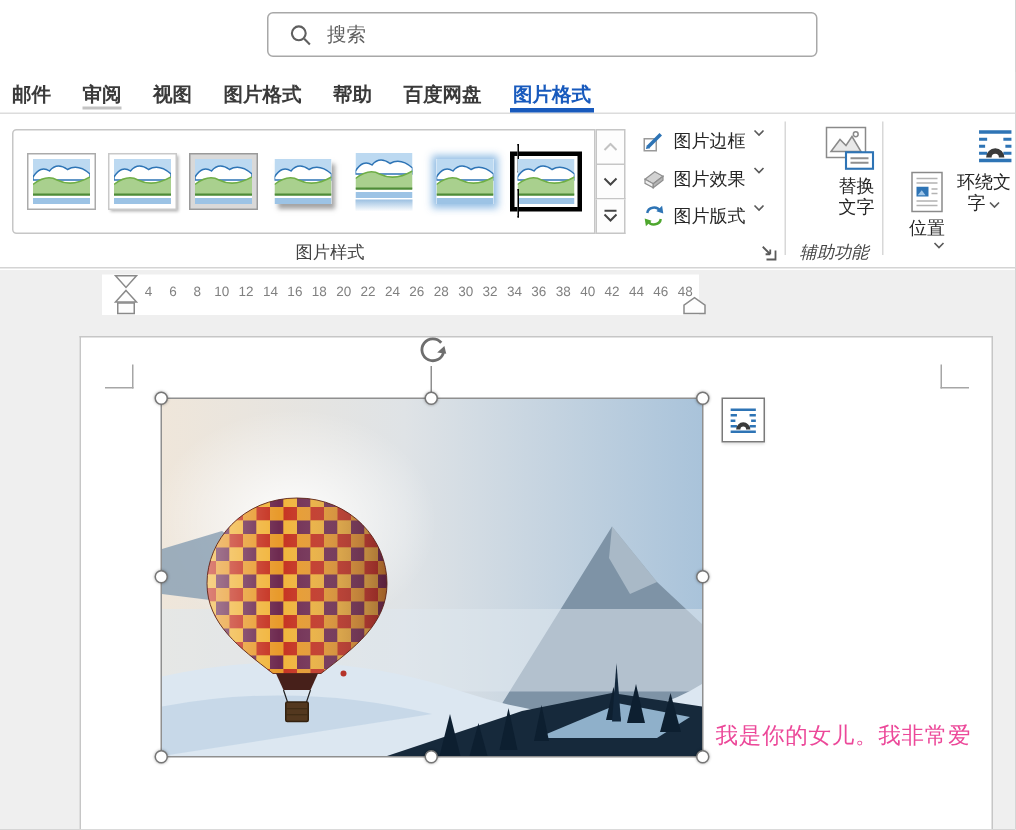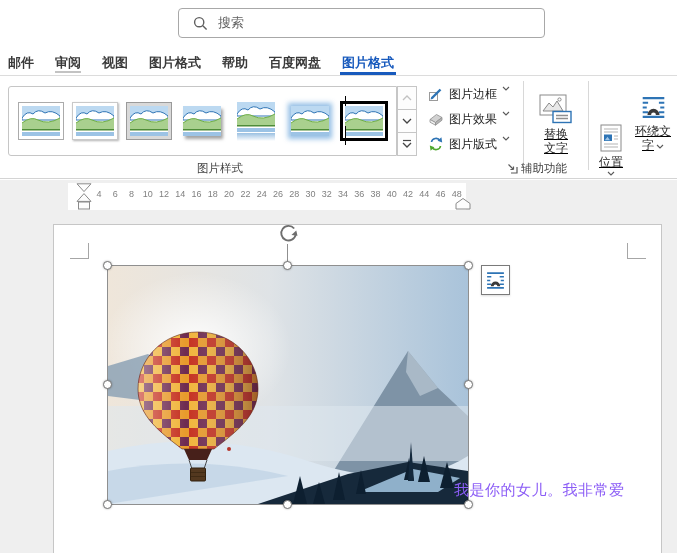--- a/index.html
+++ b/index.html
@@ -33,25 +33,25 @@
   .f7 .outer { border:3px solid #000; padding:2px; background:#fff; line-height:0; }
   .f7 .fr { border:1px solid #000; padding:0; }
   .gallery-scroll { position:absolute; left:397px; top:10px; width:20px; height:70px; display:flex; flex-direction:column; }
   .gs-btn { flex:1; border:1px solid #c6c6c6; background:#fdfdfd; display:flex; align-items:center; justify-content:center; }
   .gs-btn + .gs-btn { border-top:none; }
   .tools { position:absolute; left:428px; top:10px; }
   .tool-row { display:flex; align-items:flex-start; height:25px; gap:5px; }
   .tool-label { font-size:12px; color:#262626; white-space:nowrap; }
   .gl { position:absolute; top:85px; font-size:11.5px; color:#444; }
   .gl-styles { left:140px; width:160px; text-align:center; }
-  .gl-access { left:501px; width:66px; text-align:right; }
+  .gl-access { left:523px; width:66px; text-align:center;font-style:italic; }
   .launcher { position:absolute; left:506px; top:86px; }
   .vdiv { position:absolute; top:5px; height:89px; width:1px; background:#d8d8d8; }
   .vd1 { left:523px; } .vd2 { left:588px; }
-  .bigbtn { position:absolute; top:18px; display:flex; flex-direction:column; align-items:center;text-decoration:underline; }
+  .bigbtn { position:absolute; top:8px; display:flex; flex-direction:column; align-items:flex-end; }
   .bb-alt { left:528px; width:56px; }
   .bb-pos { left:592px; width:38px;margin-top:30px; }
   .bb-wrap { left:629px; width:48px; }
   .bb-lbl { font-size:12px; line-height:14px; color:#262626; text-align:center; margin-top:3px; }
   .w26 { width:26px; } .w42 { width:42px; }
   .chevline { display:flex; align-items:center; justify-content:center; margin-top:2px; }
 
   
   .workspace { position:absolute; left:0; top:180px; width:677px; bottom:0; background:#efefef; }
   .rulerstrip { position:absolute; left:68px; top:3px; width:398px; height:27px; background:#fff; }
@@ -67,21 +67,21 @@
 
   .doc-image { position:absolute; left:54px; top:41px; width:360px; height:238px; outline:1px solid #8f8f8f; }
   .scene { display:block; width:100%; height:100%; }
   .handle { position:absolute; width:9px; height:9px; border-radius:50%; background:#fff; border:1px solid #767676; box-shadow:0 0 2px rgba(0,0,0,.35); }
   .h-nw{left:-5px;top:-5px;} .h-n{left:175px;top:-5px;} .h-ne{right:-5px;top:-5px;}
   .h-w{left:-5px;top:114px;} .h-e{right:-5px;top:114px;}
   .h-sw{left:-5px;bottom:-5px;} .h-s{left:175px;bottom:-5px;} .h-se{right:-5px;bottom:-5px;}
   .stem { position:absolute; left:233px; top:19px; width:1px; height:22px; background:#8f8f8f; }
   .rotate { position:absolute; left:221px; top:-4px; }
   .layoutbtn { position:absolute; left:427px; top:40px; width:29px; height:30px; background:#fff; border:1px solid #7a7a7a; display:flex; align-items:center; justify-content:center; box-shadow:0 1px 2px rgba(0,0,0,.15); }
-  .t1 { position:absolute; left:400px; top:256px; font-size:15px; color:#8b5cf6; letter-spacing:.5px; white-space:nowrap; }
+  .t1 { position:absolute; left:423px; top:256px; font-size:15px; color:#ec4899; letter-spacing:.5px; white-space:nowrap; }
   .t2 { position:absolute; left:50px; top:298px; font-size:15px; color:#151515; letter-spacing:.6px; white-space:nowrap; }
 </style>
 </head>
 <body>
 
 <svg width="0" height="0" style="position:absolute">
   <defs>
     <symbol id="landscape" viewBox="0 0 38 30">
       <rect width="38" height="30" fill="#fff"></rect>
       <rect x="0" y="0" width="38" height="14" fill="#bcd9f1"></rect>

